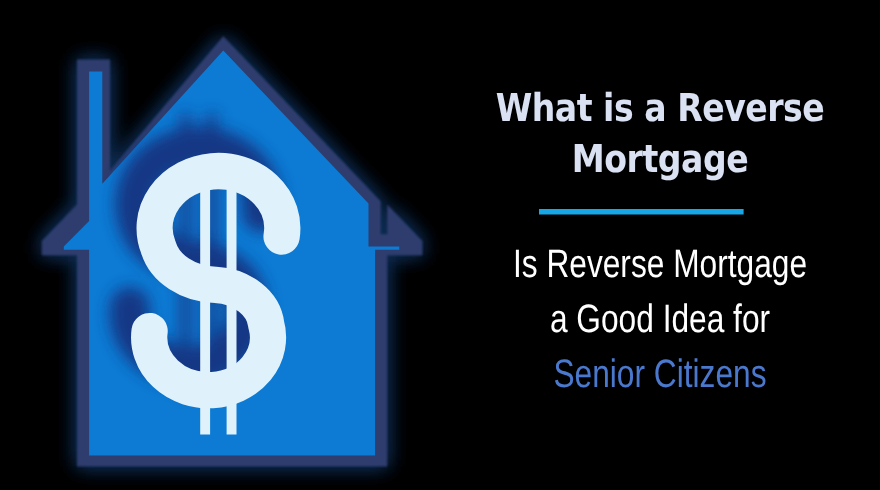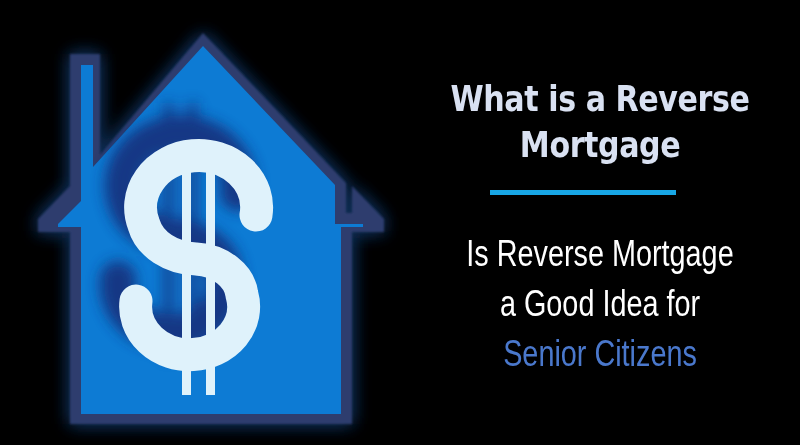--- a/index.html
+++ b/index.html
@@ -78,21 +78,21 @@
     left: 90px;
     top: 190px;
     width: 186px;
     height: 5px;
     background: #18a7e6;
   }
 
   .subhead-wrap {
     position: absolute;
     left: 20px;
-    top: 229px;
+    top: 215px;
     width: 360px;
   }
   .subhead {
     margin: 0;
     padding: 0;
     width: 360px;
     text-align: center;
     font-family: "Liberation Sans", sans-serif;
     font-weight: 400;
     font-size: 36px;

